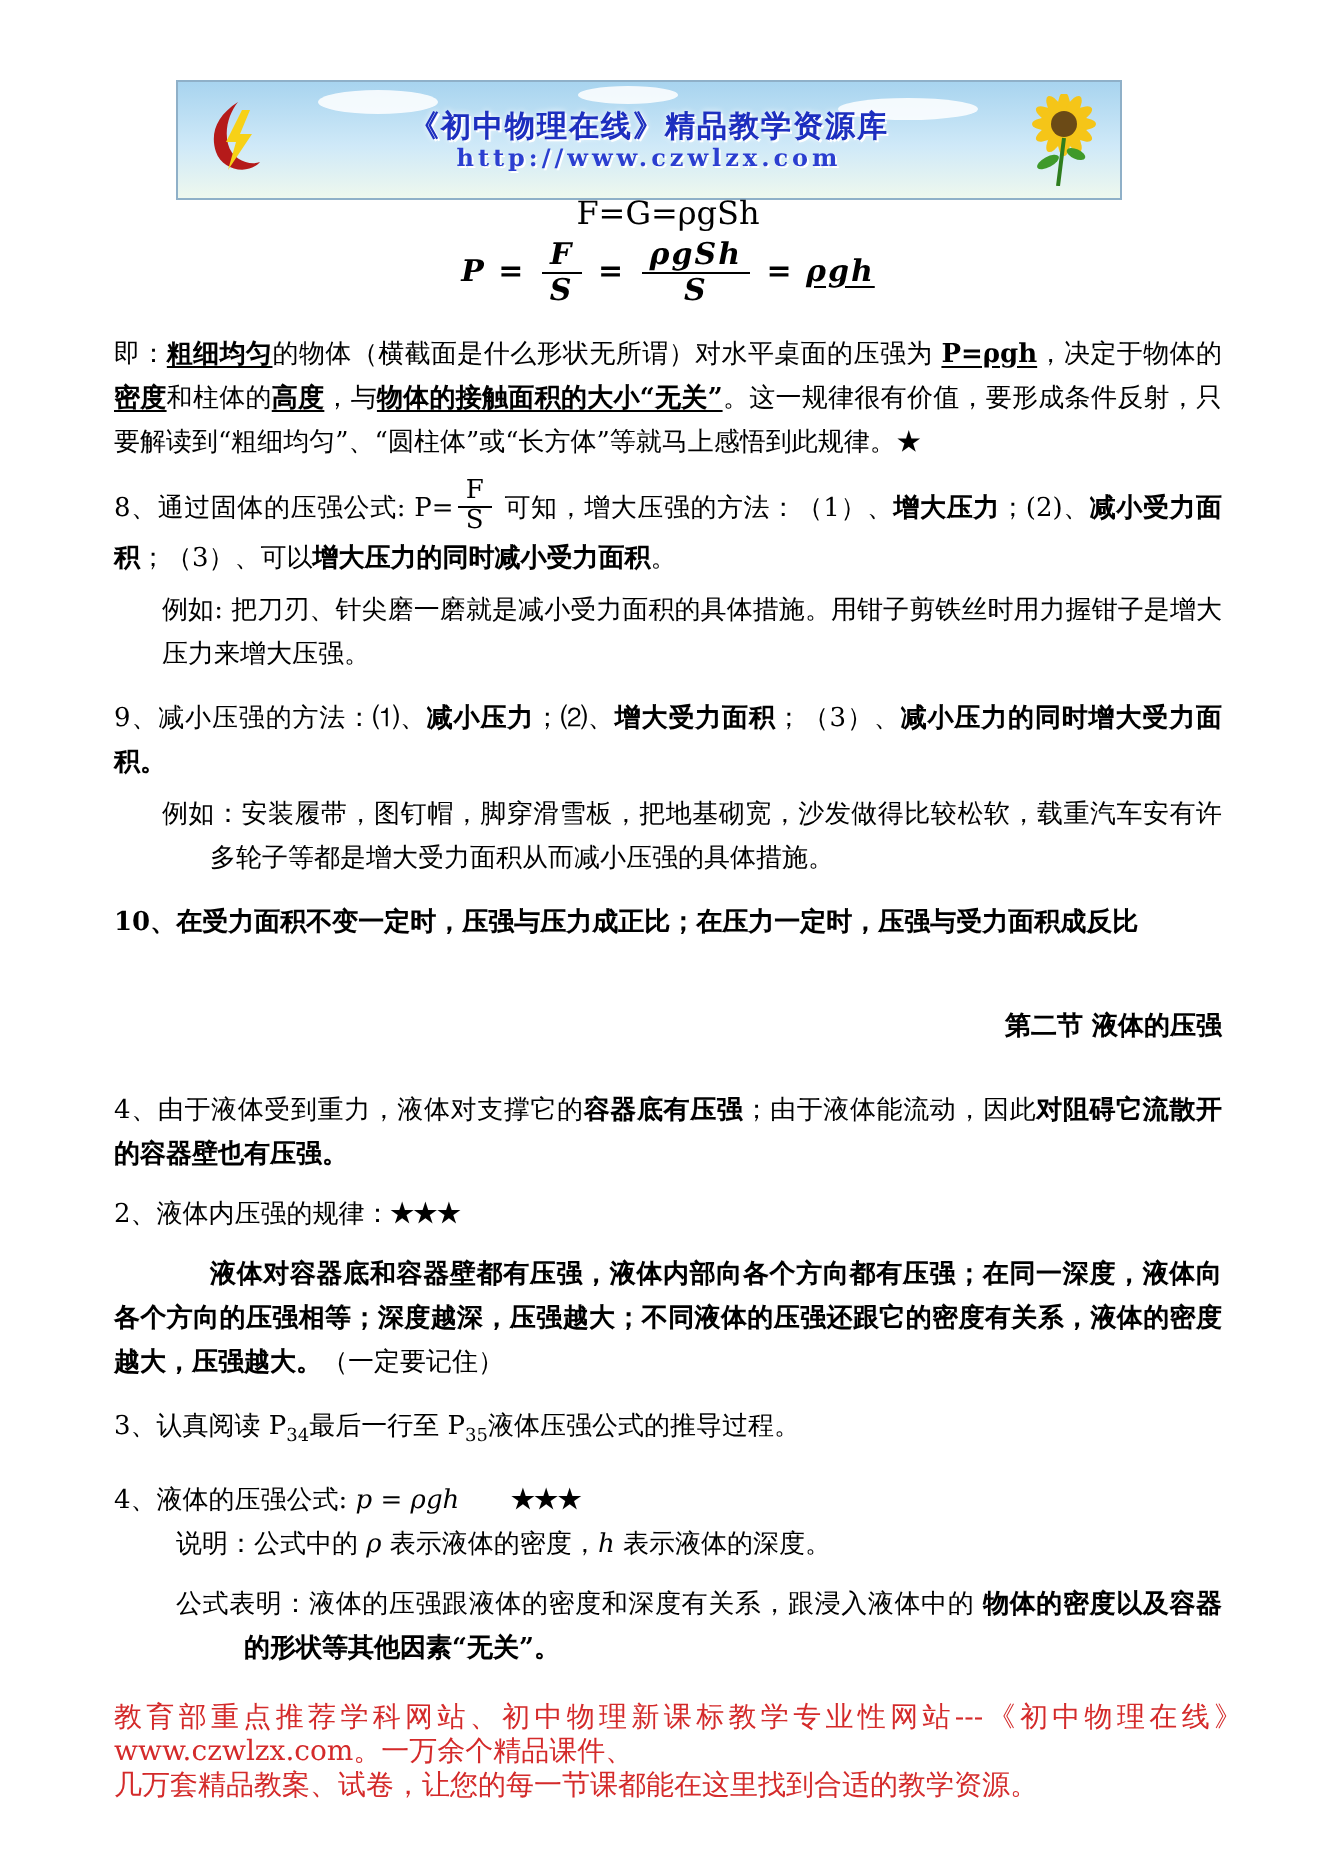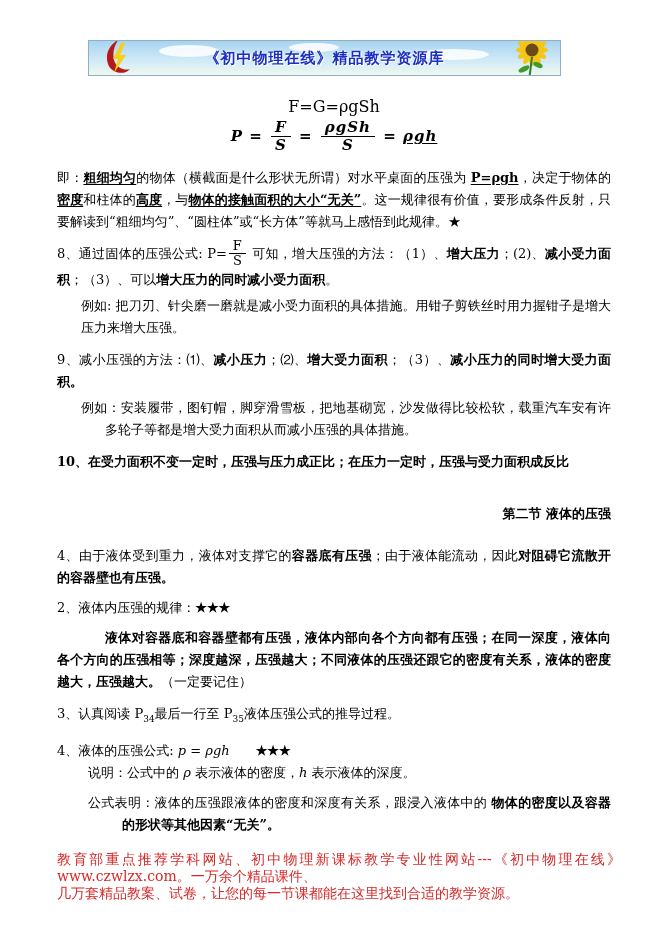--- a/index.html
+++ b/index.html
@@ -1,19 +1,19 @@
 <!DOCTYPE html>
 <html><head>
 <meta charset="utf-8">
 <style>
   html,body{margin:0;padding:0;background:#ffffff;}
   .page{position:relative;width:661px;height:936px;background:#fff;
         font-family:"DejaVu Serif","Liberation Serif",serif;color:#000;overflow:hidden;}
   
-  .banner{position:absolute;left:88px;top:40px;width:473px;height:36px;
+  .banner{position:absolute;left:88px;top:40px;width:473px;height:60px;
           border:1px solid #8fb0c8;box-sizing:border-box;overflow:hidden;
           background:linear-gradient(180deg,#a8d4ef 0%,#cfe9f8 55%,#eef8ee 100%);
           display:flex;align-items:center;justify-content:space-between;padding:0 8px;}
   .cloud{position:absolute;background:#fff;opacity:.85;border-radius:50%;}
   .c1{left:70px;top:4px;width:60px;height:12px;}
   .c2{left:330px;top:8px;width:70px;height:11px;}
   .c3{left:200px;top:2px;width:50px;height:9px;}
   .banner-text{position:relative;text-align:center;flex:1;line-height:1.2;}
   .banner-title{font-size:15px;font-weight:bold;color:#1d2fbf;
                 text-shadow:1px 1px 0 #ffffff,0 0 3px #ffffff;letter-spacing:1px;}
@@ -49,20 +49,21 @@
 
     <div class="banner-logo">
       <svg width="44" height="46" viewBox="0 0 44 46">
         <path d="M22 4 C11 11 8 20 11 29 C14 38 27 41 33 34 C28 36 19 33 17 25 C15 17 18 9 22 4 Z" fill="#b51a1a"></path>
         <polygon points="24,8 16,24 21,24 17,38 29,20 23,20 28,8" fill="#f7d117"></polygon>
       </svg>
     </div>
 
     <div class="banner-text">
       <div class="banner-title">《初中物理在线》精品教学资源库</div>
+      <div class="banner-url">http://www.czwlzx.com</div>
     </div>
 
     <div class="banner-flower">
       <svg width="44" height="46" viewBox="0 0 44 46">
         <g fill="#f5c518" transform="translate(24,15)">
           <ellipse rx="3.2" ry="8" cy="-8"></ellipse>
           <ellipse rx="3.2" ry="8" cy="-8" transform="rotate(30)"></ellipse>
           <ellipse rx="3.2" ry="8" cy="-8" transform="rotate(60)"></ellipse>
           <ellipse rx="3.2" ry="8" cy="-8" transform="rotate(90)"></ellipse>
           <ellipse rx="3.2" ry="8" cy="-8" transform="rotate(120)"></ellipse>

